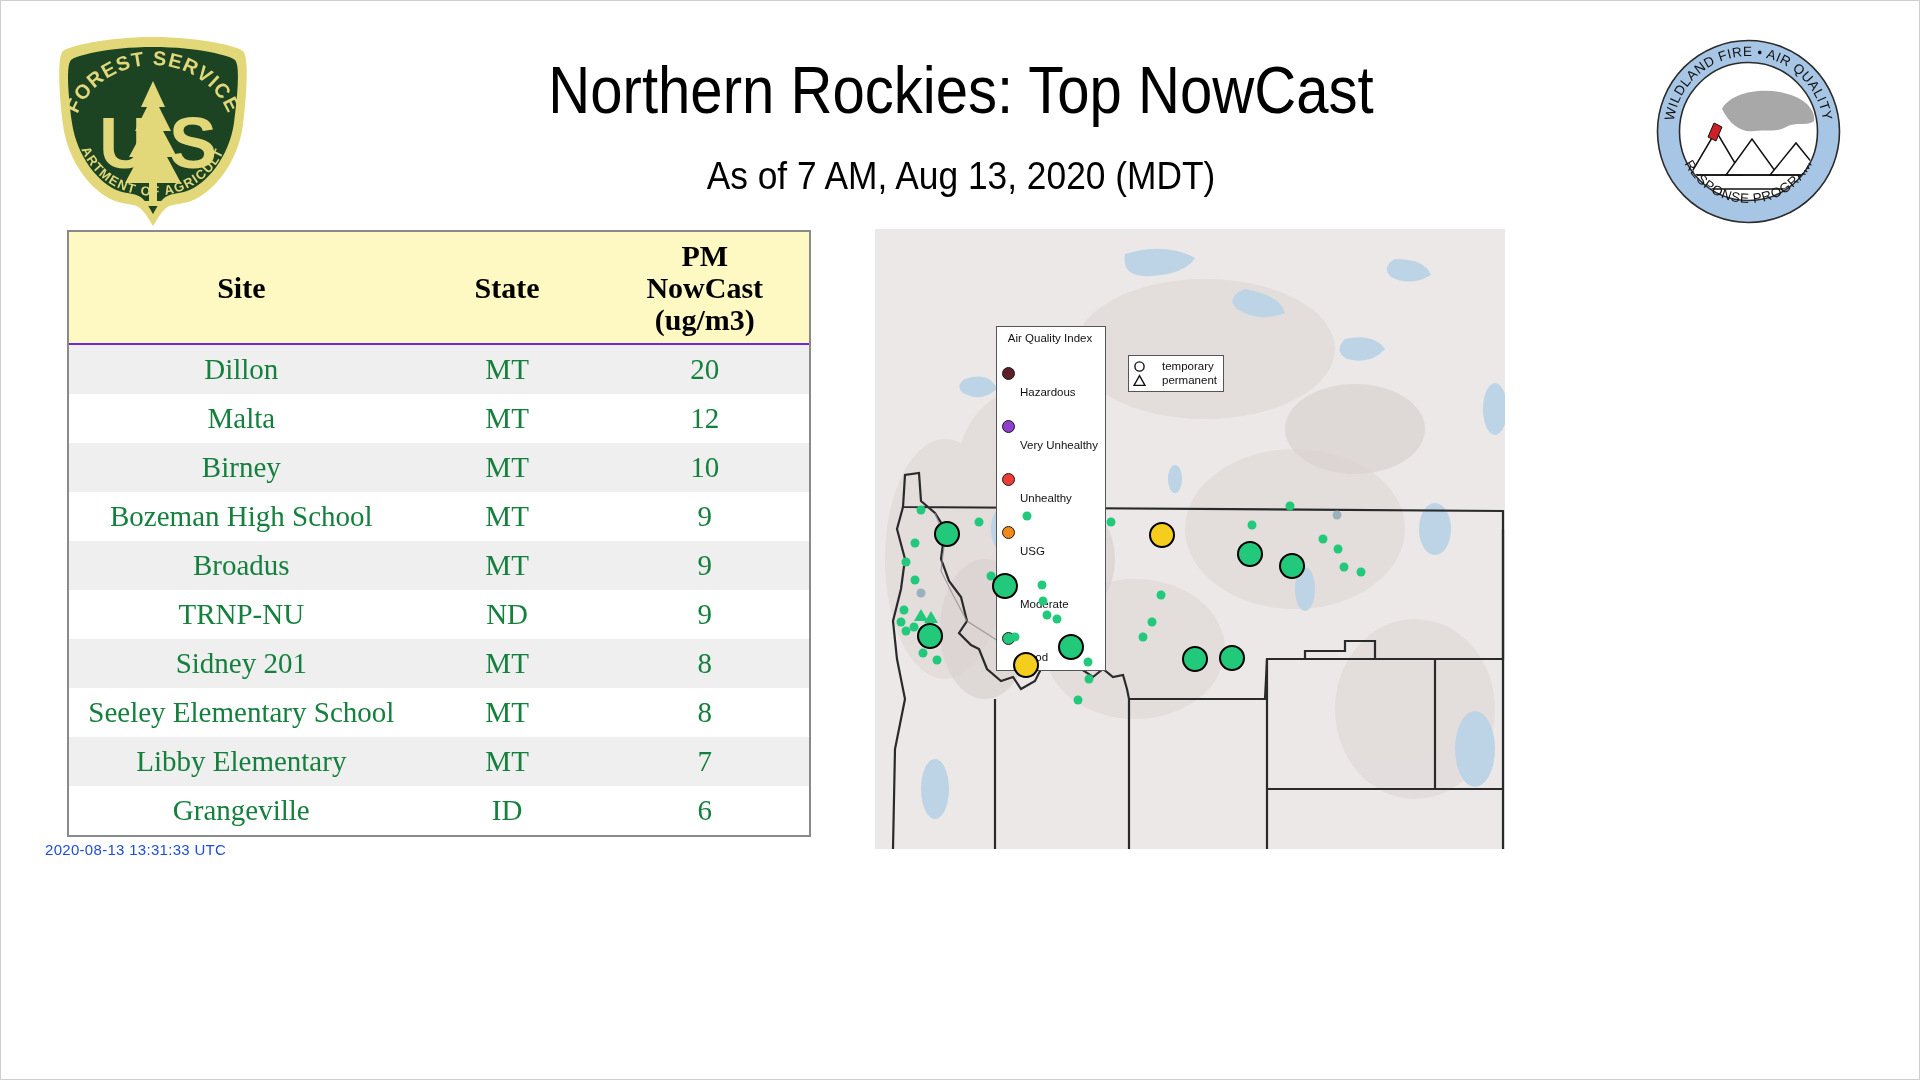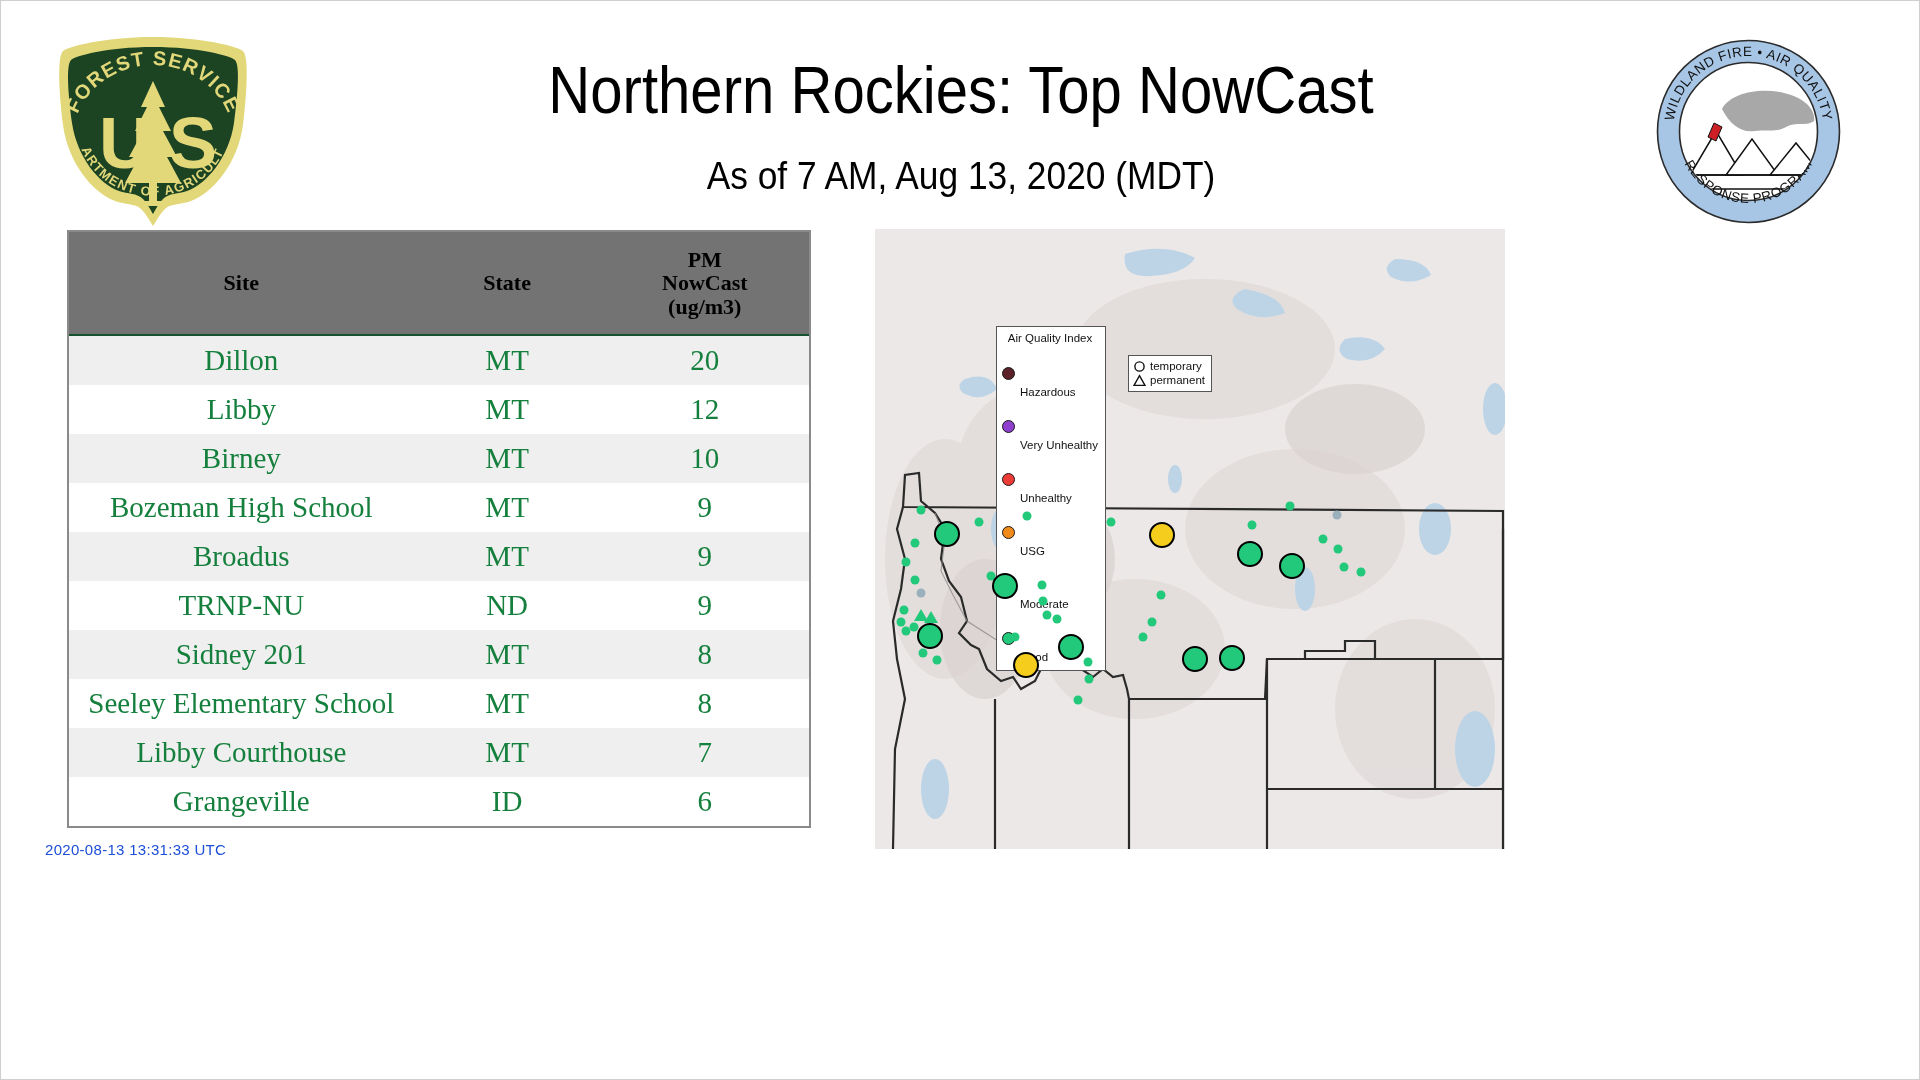--- a/index.html
+++ b/index.html
@@ -41,24 +41,24 @@
   
   .table-wrap{
     position:absolute;left:66px;top:229px;width:744px;
     border:2px solid #8a8a8a;
     box-sizing:border-box;
     background:#fff;
   }
   table{border-collapse:collapse;width:100%;table-layout:fixed;
         font-family:"Liberation Serif",serif;}
   thead th{
-    background:#737373;
-    border-bottom:2px solid #14532d;
+    background:#fef9c3;
+    border-bottom:2px solid #6d28d9;
     font-weight:bold;
-    font-size:22px;
+    font-size:30px;
     color:#000;
     text-align:center;
     padding:8px 4px;
     height:86px;
     vertical-align:middle;
     line-height:1.06;
   }
   thead th.c-site{width:47%;}
   thead th.c-state{width:25%;}
   thead th.c-pm{width:28%;}
@@ -101,21 +101,21 @@
   .lg-row{display:flex;align-items:center;gap:5px;margin:0 0 1px 0;}
   .lg-dot{width:11px;height:11px;border-radius:50%;border:1px solid #1a1a1a;flex:0 0 auto;}
   .lg-label{font-size:11.5px;color:#111;line-height:13px;white-space:nowrap;margin-top:39px;}
 
   .legend-type{
     position:absolute;left:253px;top:126px;
     background:#ffffff;border:1px solid #555;
     padding:3px 6px 4px 4px;
     font-family:"Liberation Sans",sans-serif;
   }
-  .lt-row{display:flex;align-items:center;gap:4px;}
+  .lt-row{display:flex;align-items:center;gap:16px;}
   .lt-label{font-size:11.5px;color:#111;line-height:14px;white-space:nowrap;}
 
   .marker{position:absolute;border-radius:50%;transform:translate(-50%,-50%);}
   .marker.small{width:9px;height:9px;}
   .marker.big{width:22px;height:22px;border:2.5px solid #000;}
   .tri{position:absolute;width:0;height:0;transform:translate(-50%,-50%);
        border-left:7px solid transparent;border-right:7px solid transparent;}
 </style>
 </head>
 <body>
@@ -205,21 +205,21 @@
           </th>
         </tr>
       </thead>
       <tbody id="table-body">
           <tr>
             <td>Dillon</td>
             <td>MT</td>
             <td>20</td>
           </tr>
           <tr>
-            <td>Libby</td>
+            <td>Malta</td>
             <td>MT</td>
             <td>12</td>
           </tr>
           <tr>
             <td>Birney</td>
             <td>MT</td>
             <td>10</td>
           </tr>
           <tr>
             <td>Bozeman High School</td>
@@ -240,21 +240,21 @@
             <td>Sidney 201</td>
             <td>MT</td>
             <td>8</td>
           </tr>
           <tr>
             <td>Seeley Elementary School</td>
             <td>MT</td>
             <td>8</td>
           </tr>
           <tr>
-            <td>Libby Courthouse</td>
+            <td>Libby Elementary</td>
             <td>MT</td>
             <td>7</td>
           </tr>
           <tr>
             <td>Grangeville</td>
             <td>ID</td>
             <td>6</td>
           </tr>
         </tbody>
     </table>

